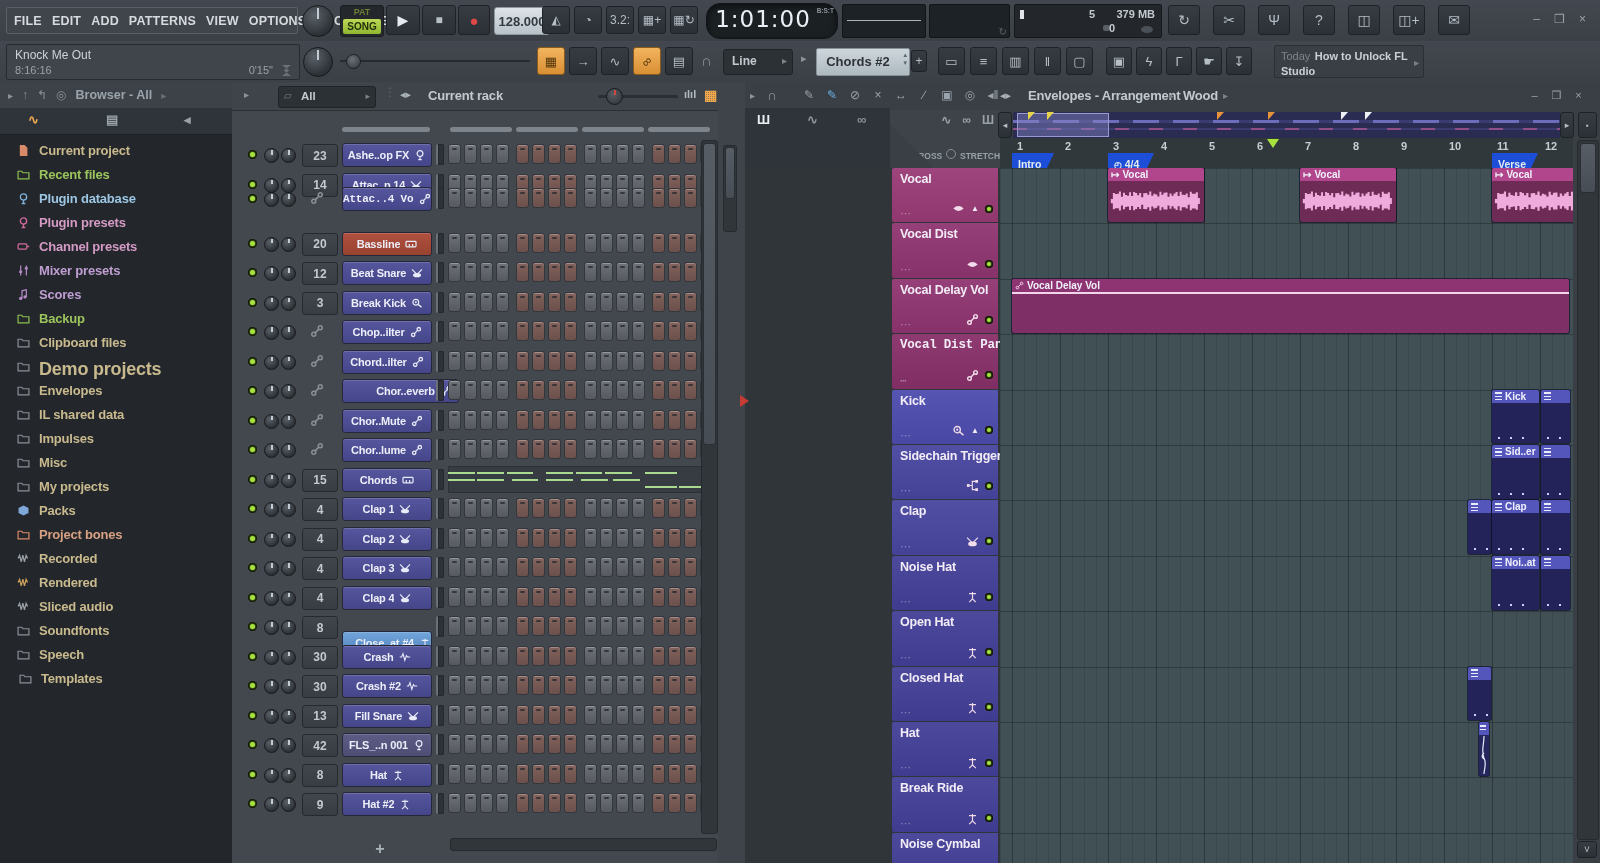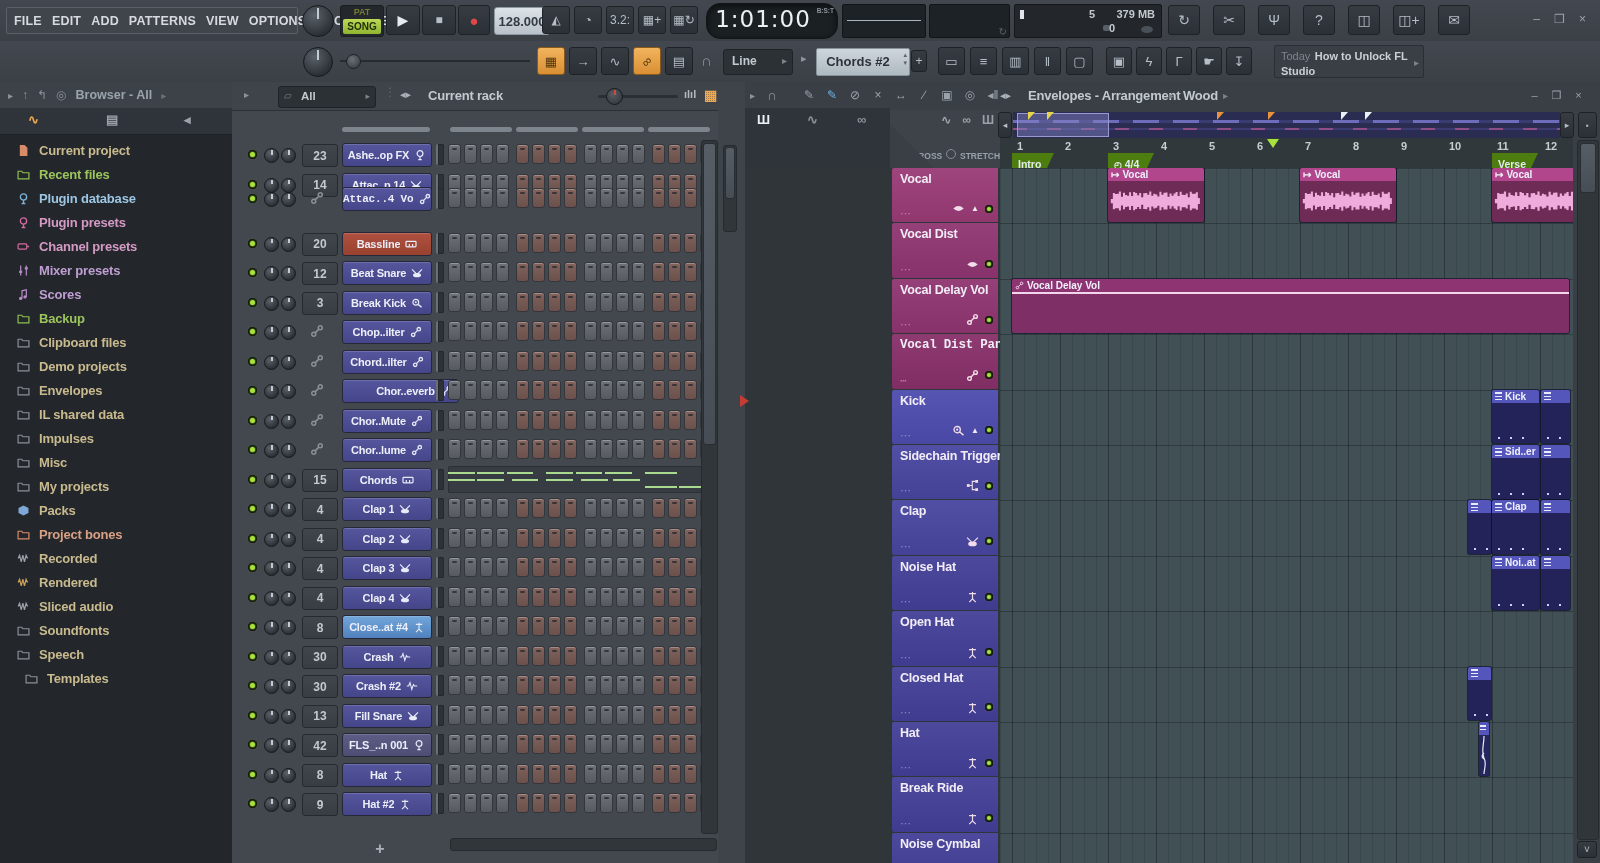--- a/index.html
+++ b/index.html
@@ -28,21 +28,21 @@
         color:#c3c9cf;font-size:12px;font-weight:700;display:flex;align-items:center;justify-content:center}
 .pitem{position:absolute;left:747px;width:127px;height:29px;border-radius:2px;display:flex;align-items:center;gap:5px;padding-left:6px;
        box-sizing:border-box;color:#eef0fa;font-size:12px;font-weight:700;box-shadow:inset 0 1px 0 rgba(255,255,255,.18);border:1px solid rgba(16,16,40,.5)}
 .mstripes{width:9px;height:9px;background:repeating-linear-gradient(to bottom,#e9ecfa 0 1.5px,transparent 1.5px 3.5px);flex:none}
 .track{position:absolute;left:892px;width:106px;border-radius:2px 0 0 2px}
 .tname{position:absolute;left:8px;top:4px;font-size:12.5px;font-weight:700;color:#f2ecf6;letter-spacing:-.2px;white-space:nowrap}
 .tdots{position:absolute;left:8px;bottom:2px;color:rgba(255,255,255,.38);font-size:11px;letter-spacing:1px}
 .ticons{position:absolute;right:5px;bottom:7px;display:flex;gap:6px;align-items:center;color:#f2dcea}
 .clip{position:absolute;border-radius:2px;overflow:hidden;box-shadow:0 0 0 1px rgba(8,8,34,.6);box-sizing:border-box}
 .chead{height:13px;display:flex;align-items:center;gap:3px;padding:0 3px;font-size:10px;font-weight:700;color:#f0f1fb;white-space:nowrap;overflow:hidden}
-.mtab{position:absolute;top:0;height:15px;background:#4d7c0f;color:#e4ebee;font-size:10.5px;font-weight:700;line-height:15px;
+.mtab{position:absolute;top:0;height:15px;background:#1d4ed8;color:#e4ebee;font-size:10.5px;font-weight:700;line-height:15px;
       padding:4px 12px 0 6px;clip-path:polygon(0 0,100% 0,calc(100% - 7px) 100%,0 100%);box-sizing:border-box}
 .barnum{position:absolute;top:0;font-size:11px;font-weight:700;color:#c6cdd3}
 .flag{position:absolute;top:0;width:0;height:0;border-style:solid;border-width:8px 7px 0 0}
 .scroll{position:absolute;background:#31363b;border:1px solid #26292d;border-radius:3px}
 .thumb{position:absolute;background:linear-gradient(#565d64,#474d54);border-radius:3px;border:1px solid #2a2e32}
 .tiny{font-size:9px;color:#98a0a7;font-weight:700}
 .wbtn{width:17px;height:20px;display:flex;align-items:center;justify-content:center;color:#9aa3ab;font-size:12px}
 .hdrtxt{color:#c2cad0;font-size:13px;font-weight:700;letter-spacing:-.2px;white-space:nowrap}
 .dim{color:#7d858d}
 svg{display:block}
@@ -139,20 +139,26 @@
         </div>
       </div>
     <div class="abs" id="appwin" style="left:1528px;top:9px;display:flex;gap:6px">
         <div class="wbtn">–</div>
         <div class="wbtn">❒</div>
         <div class="wbtn">×</div>
       </div>
   </div>
 
   <div class="bar" style="top:41px;height:41px">
+    <div class="abs" style="left:6px;top:3px;width:292px;height:34px;background:#40454c;border:1px solid #272a2e;border-radius:2px">
+      <div class="abs" style="left:8px;top:3px;font-size:12px;color:#ccd2d8;font-weight:400">Knock Me Out</div>
+      <div class="abs" style="left:8px;bottom:3px;font-size:11px;color:#99a1a8">8:16:16</div>
+      <div class="abs" style="right:26px;bottom:3px;font-size:11px;color:#99a1a8">0'15"</div>
+      <div class="abs" style="right:8px;bottom:3px;width:9px;height:11px;background:#6a7179;clip-path:polygon(0 0,100% 0,20% 50%,100% 100%,0 100%,80% 50%)"></div>
+    </div>
     <div class="knob" style="left:303px;top:6px;width:28px;height:28px">
         <i></i>
       </div>
     <div class="abs" style="left:340px;top:52px;width:190px;height:16px;top:11px">
       <div class="abs" style="left:0;right:0;top:8px;height:2px;background:#272b2f"></div>
       <div class="abs" style="left:6px;top:2px;width:13px;height:13px;border-radius:50%;background:radial-gradient(circle at 40% 35%,#6a7077,#31363b);border:1px solid #1d2023"></div>
     </div>
     <div class="abs" id="bar2icons" style="left:537px;top:6px;display:flex;gap:4px">
         <div class="btn orange" style="width: 28px; height: 28px; font-size: 13px; flex: 0 0 auto; position: relative;">
           <span class="glyph">▦</span>
@@ -317,21 +323,21 @@
             </svg>
           </span>
     <span style="position:absolute;left:39px;top:3px;font-size:13px;font-weight:700;letter-spacing:-.2px;color:#c9ba8e">Clipboard files</span>
         </div>
         <div style="position: absolute; left: 0px; top: 222px; width: 232px; height: 22px;">
           <span style="position:absolute;left:17px;top:4px">
             <svg width="13" height="13" viewBox="0 0 12 12" style="color:#8a9099;flex:none">
               <path d="M1 3h3.4l1 1.4H11V10H1z" fill="none" stroke="currentColor" stroke-width="1.1"></path>
             </svg>
           </span>
-    <span style="position:absolute;left:39px;top:3px;font-size:13px;font-weight:700;letter-spacing:-.2px;color:#c9ba8e">Demo projects</span>
+    <span style="position:absolute;left:39px;top:3px;font-size:18px;font-weight:700;letter-spacing:-.2px;color:#c9ba8e">Demo projects</span>
         </div>
         <div style="position: absolute; left: 0px; top: 246px; width: 232px; height: 22px;">
           <span style="position:absolute;left:17px;top:4px">
             <svg width="13" height="13" viewBox="0 0 12 12" style="color:#8a9099;flex:none">
               <path d="M1 3h3.4l1 1.4H11V10H1z" fill="none" stroke="currentColor" stroke-width="1.1"></path>
             </svg>
           </span>
     <span style="position:absolute;left:39px;top:3px;font-size:13px;font-weight:700;letter-spacing:-.2px;color:#c9ba8e">Envelopes</span>
         </div>
         <div style="position: absolute; left: 0px; top: 270px; width: 232px; height: 22px;">
@@ -415,21 +421,21 @@
     <span style="position:absolute;left:39px;top:3px;font-size:13px;font-weight:700;letter-spacing:-.2px;color:#c9ba8e">Soundfonts</span>
         </div>
         <div style="position: absolute; left: 0px; top: 510px; width: 232px; height: 22px;">
           <span style="position:absolute;left:17px;top:4px">
             <svg width="13" height="13" viewBox="0 0 12 12" style="color:#8a9099;flex:none">
               <path d="M1 3h3.4l1 1.4H11V10H1z" fill="none" stroke="currentColor" stroke-width="1.1"></path>
             </svg>
           </span>
     <span style="position:absolute;left:39px;top:3px;font-size:13px;font-weight:700;letter-spacing:-.2px;color:#c9ba8e">Speech</span>
         </div>
-        <div style="position: absolute; left: 8px; top: 534px; width: 232px; height: 22px;">
+        <div style="position: absolute; left: 2px; top: 534px; width: 232px; height: 22px;">
           <span style="position:absolute;left:17px;top:4px">
             <svg width="13" height="13" viewBox="0 0 12 12" style="color:#8a9099;flex:none">
               <path d="M1 3h3.4l1 1.4H11V10H1z" fill="none" stroke="currentColor" stroke-width="1.1"></path>
             </svg>
           </span>
     <span style="position:absolute;left:39px;top:3px;font-size:13px;font-weight:700;letter-spacing:-.2px;color:#c9ba8e">Templates</span>
         </div>
       </div>
   </div>
 
@@ -1113,21 +1119,21 @@
           <div class="led" style="left: 16px; top: 10px;">
             <i></i>
           </div>
           <div class="knob" style="left: 32px; top: 8px; width: 13px; height: 13px;">
             <i></i>
           </div>
           <div class="knob" style="left: 49px; top: 8px; width: 13px; height: 13px;">
             <i></i>
           </div>
           <div class="numbox" style="left: 70px; top: 4px;">8</div>
-          <div class="cname" style="left: 110px; top: 3px; width: 88px; background: linear-gradient(rgb(114, 166, 218), rgb(80, 129, 189));">
+          <div class="cname" style="left: 110px; top: 19px; width: 88px; background: linear-gradient(rgb(114, 166, 218), rgb(80, 129, 189)); justify-content: flex-end;">
             <span style="overflow:hidden;white-space:nowrap">Close..at #4</span>
             <svg width="12" height="12" viewBox="0 0 12 12" style="color:#e8ebf8;flex:none">
               <path d="M6 1.8v6.4M2.8 3.4h6.4M6 8.2l-3 3M6 8.2l3 3" stroke="currentColor" stroke-width="1.1" fill="none"></path>
             </svg>
           </div>
           <div style="position: absolute; left: 204px; top: 4px; width: 6px; height: 21px; background: rgb(46, 50, 55); border-radius: 2px; box-shadow: rgb(36, 39, 43) 0px 0px 0px 1px inset; border-left: 2px solid rgb(106, 112, 119);"></div>
           <div class="steps" style="left: 216px; top: 4px;">
             <div class="step"></div>
             <div class="step"></div>
             <div class="step"></div>

